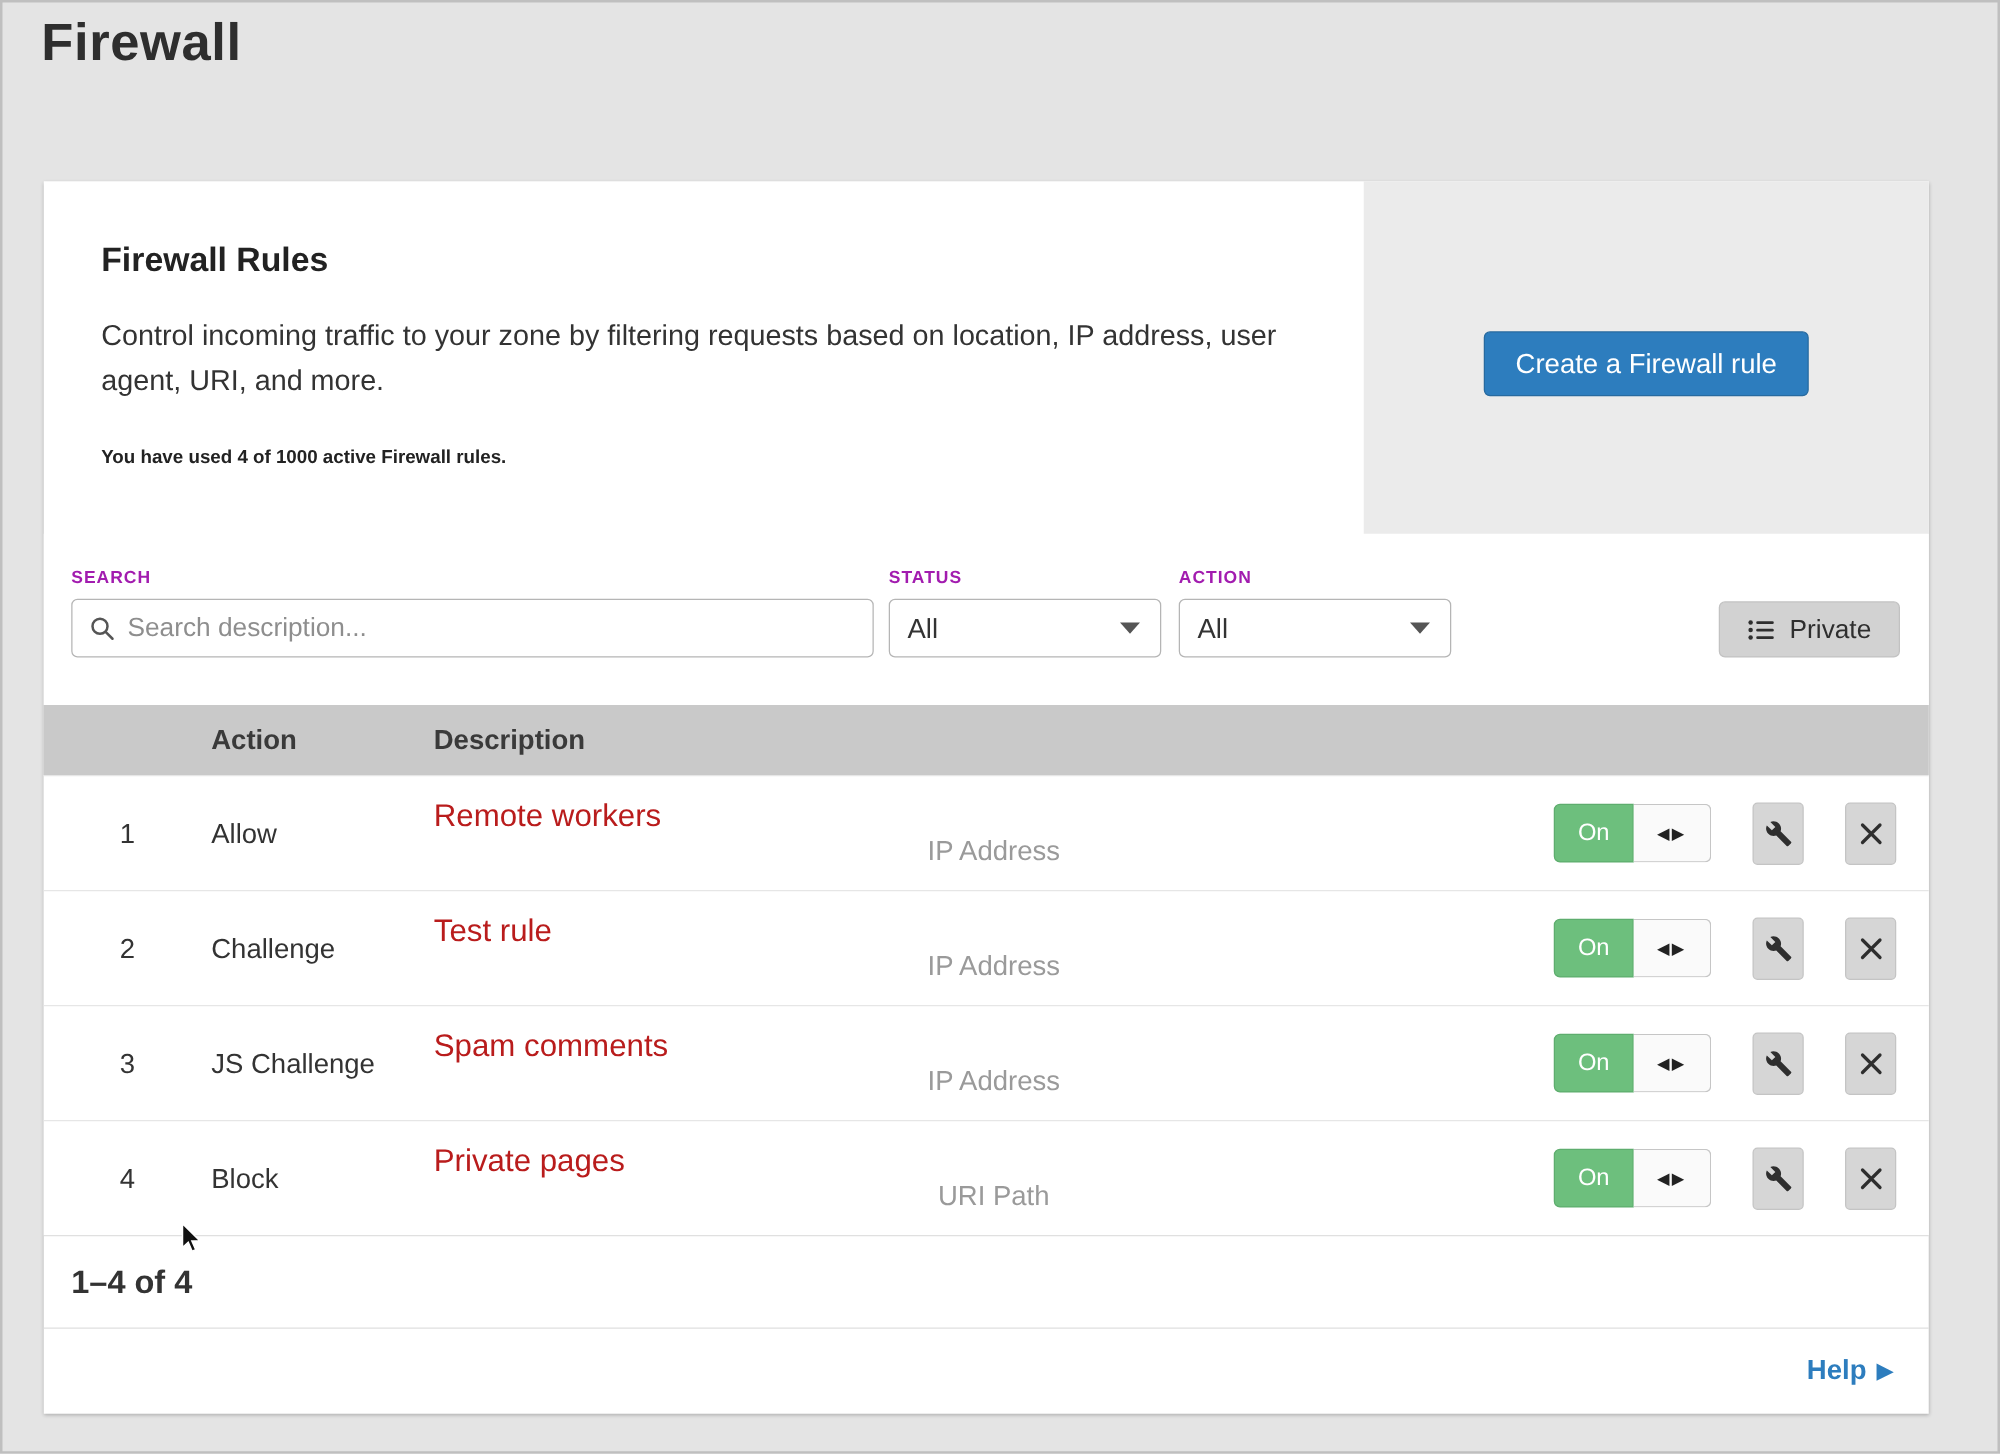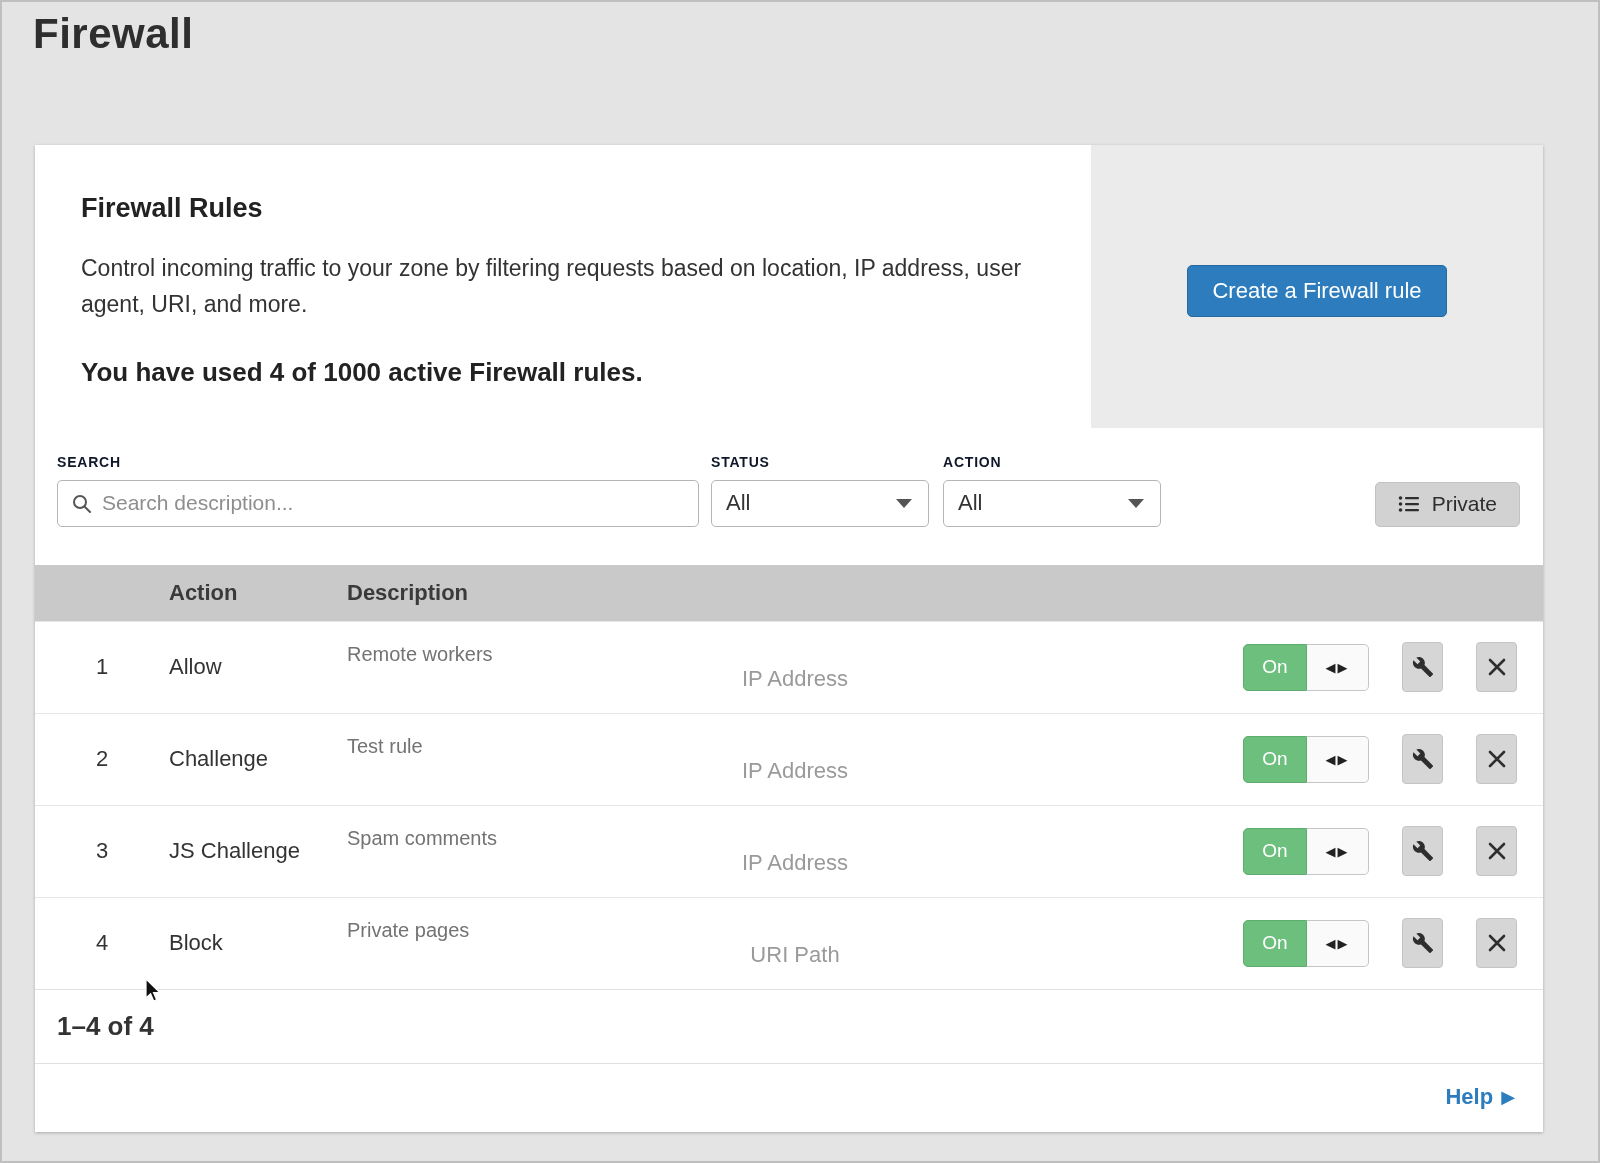--- a/index.html
+++ b/index.html
@@ -27,37 +27,37 @@
     position:absolute; left:33px; top:143px; width:1508px;
     background:#ffffff;
     box-shadow:0 1px 3px rgba(0,0,0,0.25);
   }
 
   
   .hero { display:flex; min-height:282px; }
   .hero-left { flex:1; padding:48px 60px 40px 46px; }
   .hero-heading { font-size:27px; font-weight:700; color:#222; }
   .hero-desc { margin-top:26px; font-size:23px; line-height:1.58; color:#333; max-width:950px; }
-  .hero-usage { margin-top:34px; font-size:26px; font-weight:700; color:#222; }
+  .hero-usage { margin-top:34px; font-size:15px; font-weight:700; color:#222; }
   .hero-right {
     width:452px; background:#ebebeb;
     display:flex; align-items:flex-start; justify-content:center;
     padding-top:120px;
   }
   .btn-primary {
     background:#2d7dbe; color:#fff;
     border:1px solid #276a9f; border-radius:5px;
     font-size:22px; font-family:inherit;
     padding:12px 24px; cursor:pointer;
   }
 
   
   .filter-bar { display:flex; align-items:flex-end; padding:26px 23px 38px 22px; background:#fff; }
   .filter-group { display:flex; flex-direction:column; }
-  .filter-label { font-size:14px; font-weight:700; letter-spacing:0.8px; color:#0f172a; margin-bottom:10px; }
+  .filter-label { font-size:14px; font-weight:700; letter-spacing:0.8px; color:#a21caf; margin-bottom:10px; }
   .search-wrap { position:relative; width:642px; }
   .search-wrap svg { position:absolute; left:14px; top:13px; }
   .search-input {
     width:100%; height:47px;
     border:1px solid #b5b5b5; border-radius:5px;
     padding:0 12px 0 44px;
     font-size:21px; font-family:inherit; color:#444;
     background:#fff;
   }
   .search-input::placeholder { color:#8e8e8e; }
@@ -87,21 +87,21 @@
   .t-head, .t-row {
     display:grid;
     grid-template-columns:134px 178px 1fr 300px;
     align-items:center;
   }
   .t-head { height:56px; background:#c9c9c9; font-size:22px; font-weight:700; color:#3a3a3a; }
   .t-row { min-height:92px; border-top:1px solid #e6e6e6; background:#fff; }
   .t-row:first-of-type { border-top:none; }
   .cell-index { text-align:center; font-size:22px; color:#333; }
   .cell-action { font-size:22px; color:#333; }
-  .cell-desc .desc-main { font-size:20px; color:#737373; }
+  .cell-desc .desc-main { font-size:25px; color:#b91c1c; }
   .cell-desc .desc-sub { margin-top:0; font-size:22px; color:#9a9a9a;text-align:center; }
   .cell-controls {
     display:flex; align-items:center; justify-content:flex-end;
     gap:33px; padding-right:26px;
   }
   .toggle { display:flex; height:47px; }
   .toggle-on {
     width:64px; background:#6dbf7d; border:1px solid #5ead6e;
     border-radius:5px 0 0 5px;
     display:flex; align-items:center; justify-content:center;

